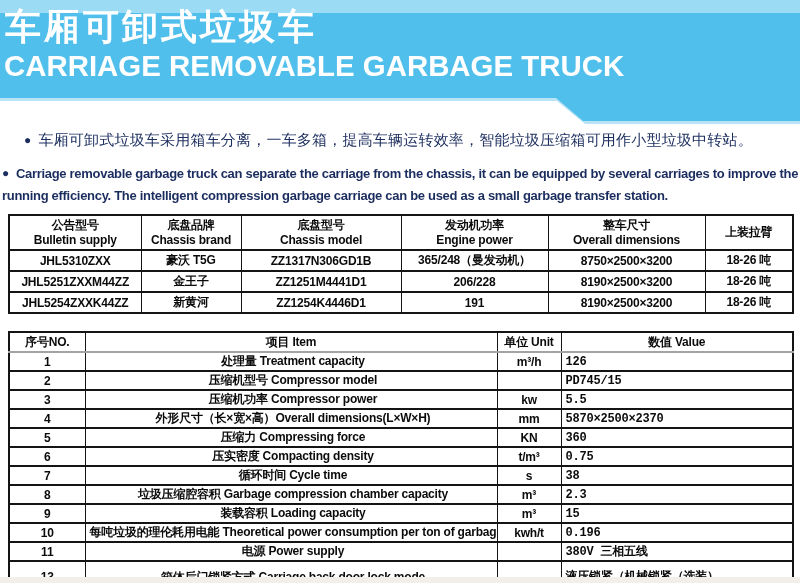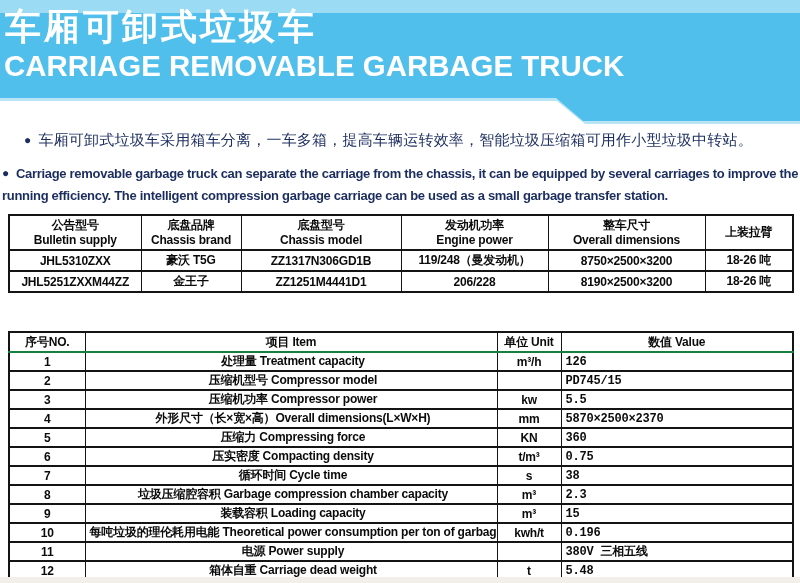--- a/index.html
+++ b/index.html
@@ -37,21 +37,21 @@
   td,th{
     border:1px solid #141414;
     font-size:12px;font-weight:700;color:#0b0b0b;
     padding:0;overflow:hidden;white-space:nowrap;
     letter-spacing:-0.2px;
   }
   .t1{position:absolute;left:8px;top:214px;width:784px;border:2px solid #141414;}
   .t1 th{border-bottom:2px solid #141414;text-align:center;line-height:15px;height:33px;}
   .t1 td{text-align:center;height:19px;border-top:2px solid #141414;}
   .t2{position:absolute;left:8px;top:331px;width:784px;border:2px solid #141414;}
-  .t2 th{border-bottom:2px solid #15803d;text-align:center;height:18px;}
+  .t2 th{border-bottom:2px solid #a3a3a3;text-align:center;height:18px;}
   .t2 td{height:17px;border-top:2px solid #141414;}
   .t2 .c-no{text-align:center;}
   .t2 .c-item{text-align:center;padding-left:4px;}
   .t2 .c-unit{text-align:center;}
   .t2 .c-val{text-align:left;padding-left:4px;font-family:Liberation Mono, monospace;}
   .t2 .tall td{height:30px;line-height:14px;}
   .footer-strip{
     position:absolute;left:0;top:577px;width:800px;height:6px;background:#f2efeb;
   }
 </style>
@@ -87,29 +87,37 @@
     <th><span>底盘品牌</span><br><span>Chassis brand</span></th>
     <th><span>底盘型号</span><br><span>Chassis model</span></th>
     <th><span>发动机功率</span><br><span>Engine power</span></th>
     <th><span>整车尺寸</span><br><span>Overall dimensions</span></th>
     <th><span>上装拉臂</span></th>
   </tr>
   <tr>
     <td>JHL5310ZXX</td>
     <td>豪沃 T5G</td>
     <td>ZZ1317N306GD1B</td>
-    <td>119/248（曼发动机）</td>
+    <td>365/248（曼发动机）</td>
     <td>8750×2500×3200</td>
     <td>18-26 吨</td>
   </tr>
   <tr>
     <td>JHL5251ZXXM44ZZ</td>
     <td>金王子</td>
     <td>ZZ1251M4441D1</td>
     <td>206/228</td>
+    <td>8190×2500×3200</td>
+    <td>18-26 吨</td>
+  </tr>
+  <tr>
+    <td>JHL5254ZXXK44ZZ</td>
+    <td>新黄河</td>
+    <td>ZZ1254K4446D1</td>
+    <td>191</td>
     <td>8190×2500×3200</td>
     <td>18-26 吨</td>
   </tr>
 </tbody>
   </table>
 
 <table class="t2">
   <colgroup>
     <col style="width:76px">
       <col style="width:412px">
@@ -182,26 +190,20 @@
     <td class="c-item">每吨垃圾的理伦耗用电能 Theoretical power consumption per ton of garbage</td>
     <td class="c-unit">kwh/t</td>
     <td class="c-val">0.196</td>
   </tr>
   <tr>
     <td class="c-no">11</td>
     <td class="c-item">电源 Power supply</td>
     <td class="c-unit"></td>
     <td class="c-val">380V 三相五线</td>
   </tr>
-  <tr>
-    <td class="c-no">12</td>
-    <td class="c-item">箱体自重 Carriage dead weight</td>
-    <td class="c-unit">t</td>
-    <td class="c-val">5.48</td>
-  </tr>
   <tr class="tall">
     <td class="c-no">13</td>
     <td class="c-item">箱体后门锁紧方式 Carriage back door lock mode</td>
     <td class="c-unit"></td>
     <td class="c-val">
       <div>液压锁紧（机械锁紧（选装）</div>
 
     </td>
   </tr>
 </tbody>

